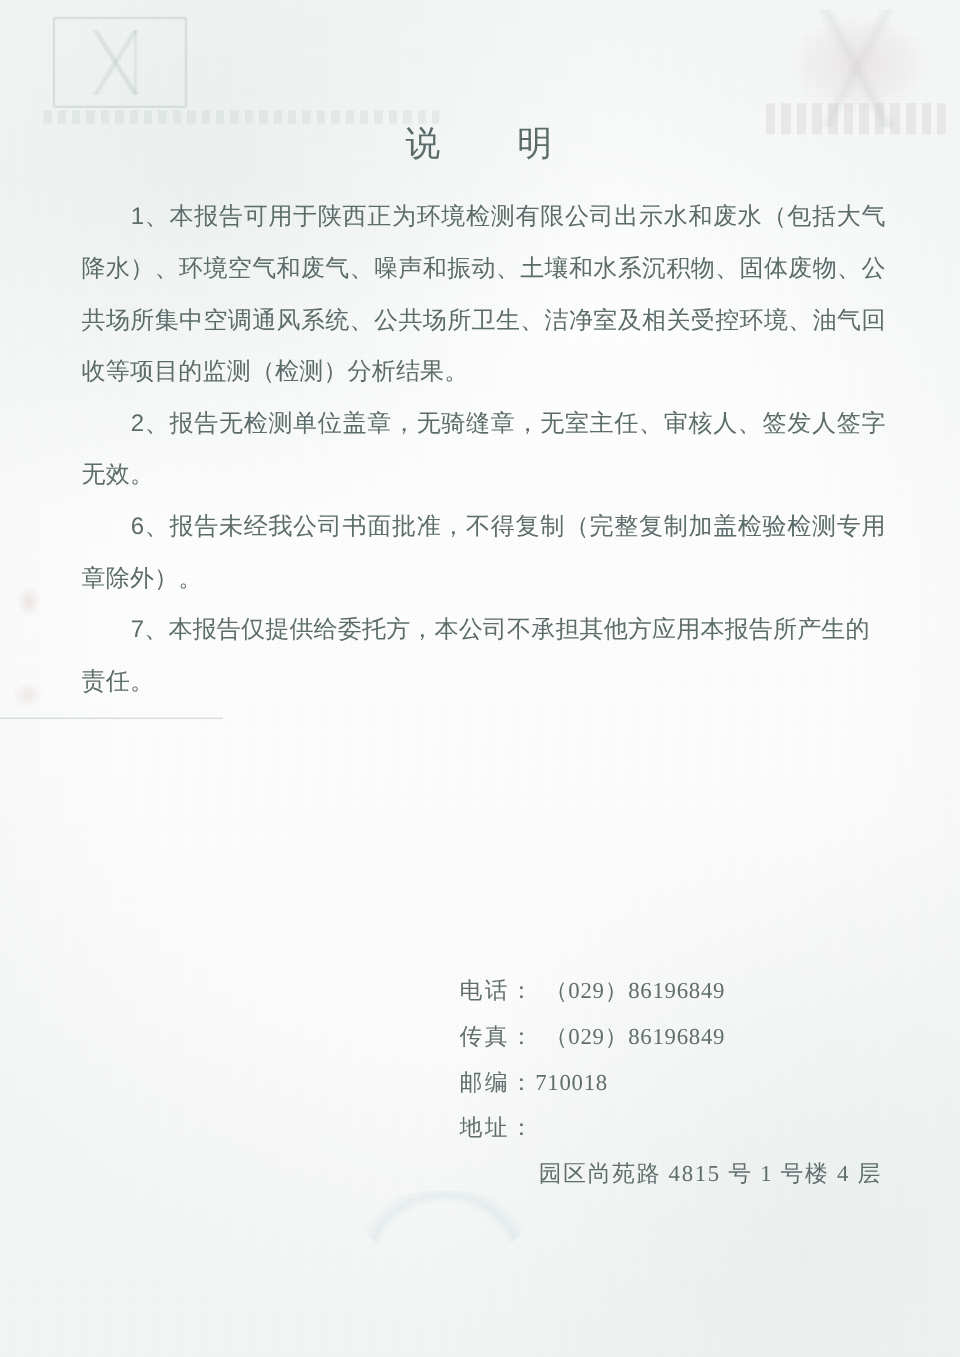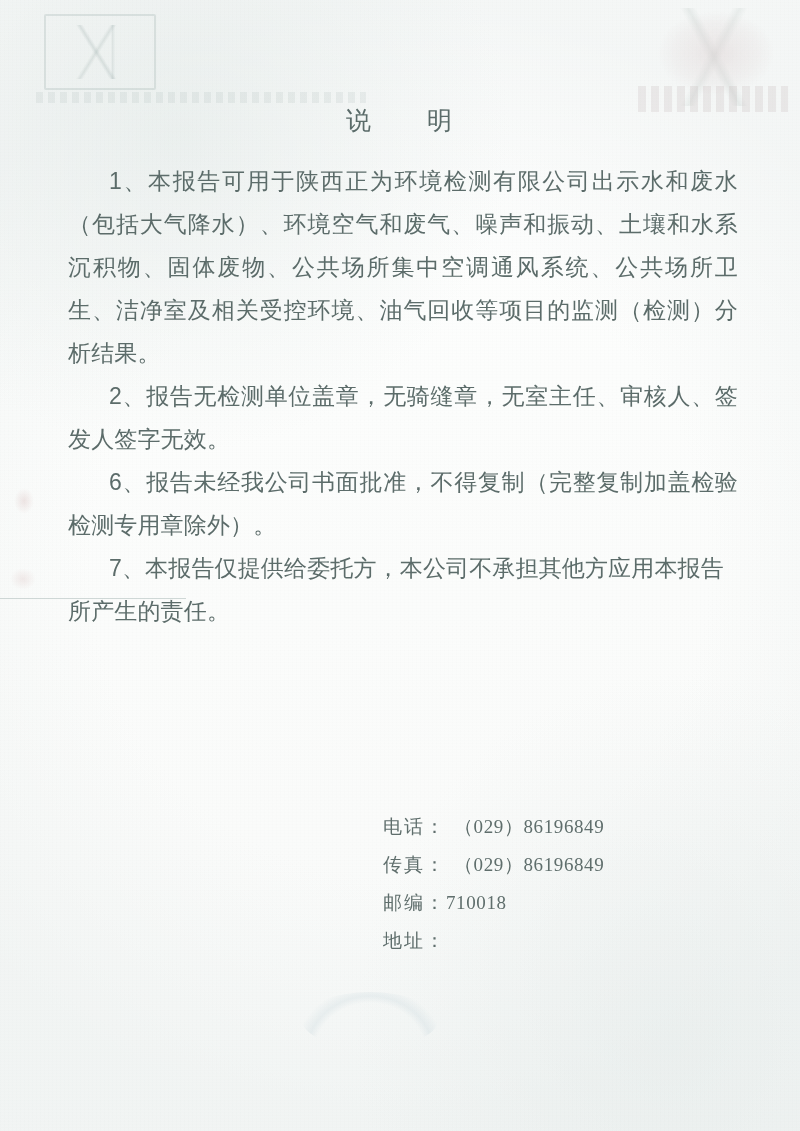--- a/index.html
+++ b/index.html
@@ -135,38 +135,38 @@
   .content {
     position: relative;
     z-index: 2;
   }
 
   .doc-title {
     position: absolute;
     left: 0; right: 0;
     top: 100px;
     text-align: center;
-    font-size: 25px;
+    font-size: 29px;
     line-height: 40px;
     letter-spacing: 2px;
     color: #5a6b69;
     font-family: "Liberation Sans", "DejaVu Sans", sans-serif;
     font-weight: 400;
     white-space: pre;
   }
 
   .body-block {
     position: absolute;
     left: 68px;
     top: 160px;
     width: 670px;
   }
 
   .para {
-    font-size: 23px;
+    font-size: 20px;
     line-height: 43px;
     text-align: justify;
     text-justify: inter-character;
     text-indent: 41px;
     color: #5c6c6a;
     margin: 0;
     font-family: "Liberation Sans", "DejaVu Sans", sans-serif;
     letter-spacing: 0.15px;
   }
   .para:last-child { text-align: left; }
@@ -247,17 +247,18 @@
       </div>
 
       <div class="contact-row">
         <span class="contact-label">邮编：</span>
         <span class="contact-value">710018</span>
       </div>
 
       <div class="contact-row">
         <span class="contact-label">地址：</span>
       </div>
+      <div class="contact-row-cont">园区尚苑路 4815 号 1 号楼 4 层</div>
 
     </div>
 
   </div>
 </div>
 
 </body></html>

